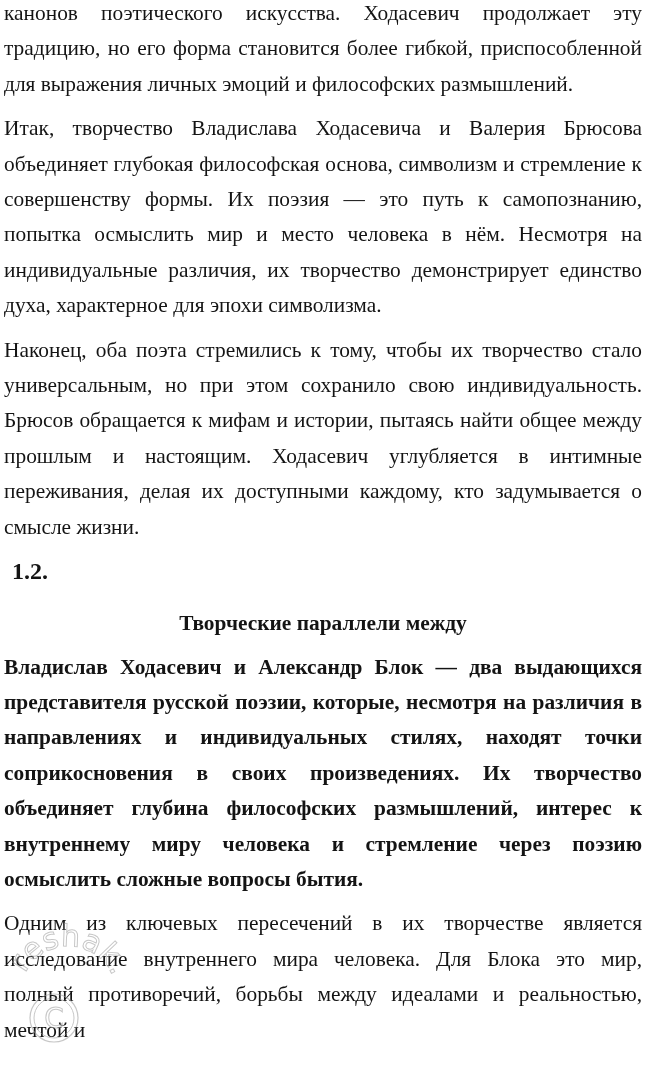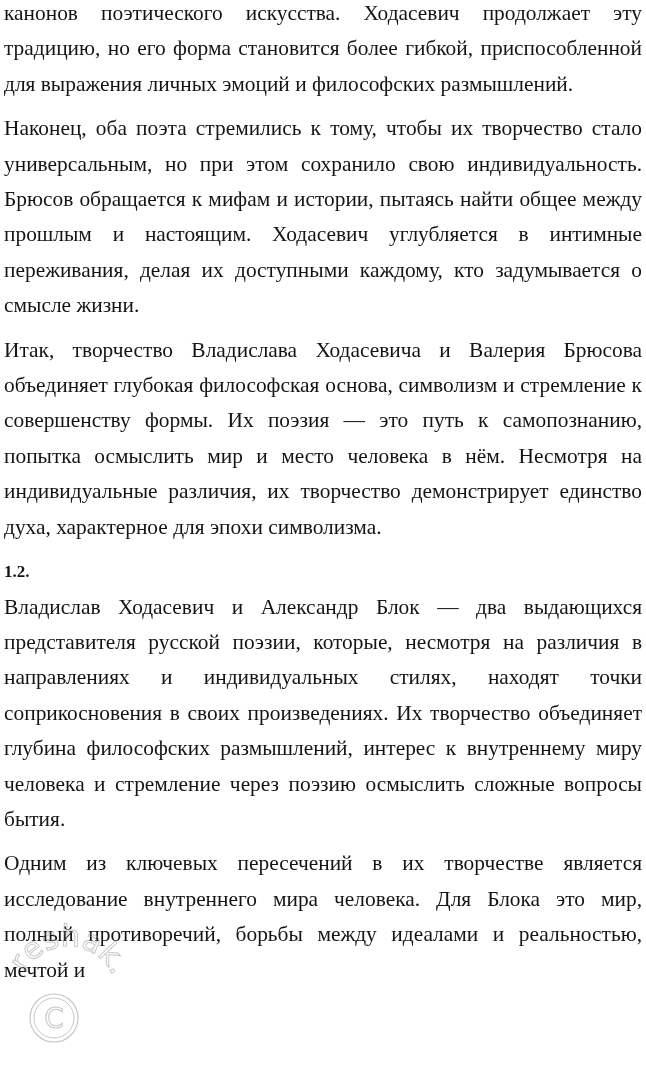--- a/index.html
+++ b/index.html
@@ -26,52 +26,53 @@
     .para {
       margin: 0;
       font-size: 21.4px;
       line-height: 35.4px;
       text-align: justify;
       text-align-last: left;
     }
     .para.first { margin-top: -4px; }
     .para + .para { margin-top: 9px; }
     .section-num {
-      margin: 9px 0 0 0;
-      font-size: 17px;
+      margin: 9px 0 0 8px;
+      font-size: 24px;
       line-height: 35.4px;
       font-weight: bold;
     }
     .section-title {
       margin: 10px 0 0 0;
       font-size: 21.4px;
       line-height: 46px;
       font-weight: bold;
       text-align: center;
     }
-    .section-title + .para { margin-top: 4px; }
+    .section-title + .para { margin-top: 4px; font-weight: bold; }
     .watermark {
       position: absolute;
       left: 12px;
       top: 918px;
       width: 120px;
       height: 140px;
       pointer-events: none;
       opacity: 0.55;
     }
   </style>
 </head>
 <body>
 
 <div class="page">
   <p class="para first">канонов поэтического искусства. Ходасевич продолжает эту традицию, но его форма становится более гибкой, приспособленной для выражения личных эмоций и философских размышлений.</p>
+  <p class="para">Итак, творчество Владислава Ходасевича и Валерия Брюсова объединяет глубокая философская основа, символизм и стремление к совершенству формы. Их поэзия — это путь к самопознанию, попытка осмыслить мир и место человека в нём. Несмотря на индивидуальные различия, их творчество демонстрирует единство духа, характерное для эпохи символизма.</p>
   <p class="para">Наконец, оба поэта стремились к тому, чтобы их творчество стало универсальным, но при этом сохранило свою индивидуальность. Брюсов обращается к мифам и истории, пытаясь найти общее между прошлым и настоящим. Ходасевич углубляется в интимные переживания, делая их доступными каждому, кто задумывается о смысле жизни.</p>
-  <p class="para">Итак, творчество Владислава Ходасевича и Валерия Брюсова объединяет глубокая философская основа, символизм и стремление к совершенству формы. Их поэзия — это путь к самопознанию, попытка осмыслить мир и место человека в нём. Несмотря на индивидуальные различия, их творчество демонстрирует единство духа, характерное для эпохи символизма.</p>
 
   <div class="section-num">1.2.</div>
+  <div class="section-title">Творческие параллели между</div>
 
   <p class="para">Владислав Ходасевич и Александр Блок — два выдающихся представителя русской поэзии, которые, несмотря на различия в направлениях и индивидуальных стилях, находят точки соприкосновения в своих произведениях. Их творчество объединяет глубина философских размышлений, интерес к внутреннему миру человека и стремление через поэзию осмыслить сложные вопросы бытия.</p>
   <p class="para">Одним из ключевых пересечений в их творчестве является исследование внутреннего мира человека. Для Блока это мир, полный противоречий, борьбы между идеалами и реальностью, мечтой и</p>
 </div>
 
 <div class="watermark">
   <svg width="120" height="140" viewBox="0 0 120 140">
     <defs>
       <path id="wm-arc" d="M 14 70 A 48 48 0 0 1 100 48" fill="none"></path>
     </defs>

